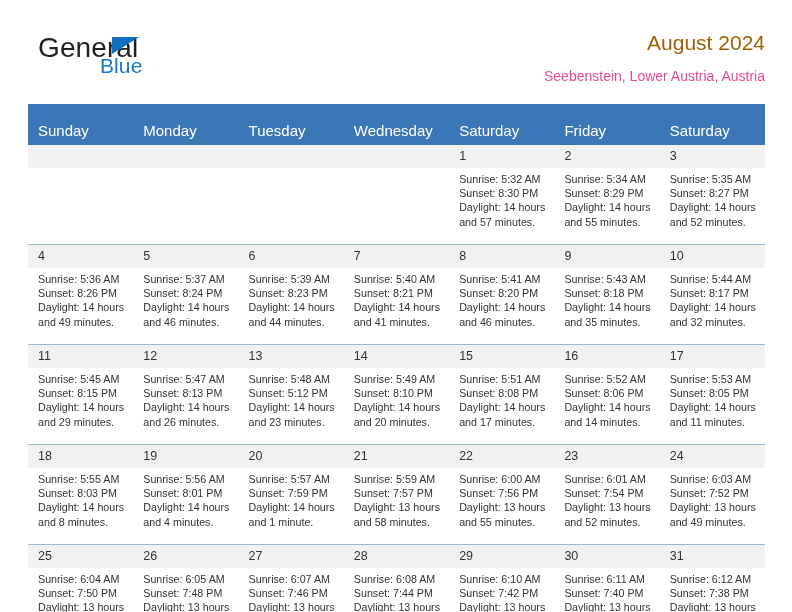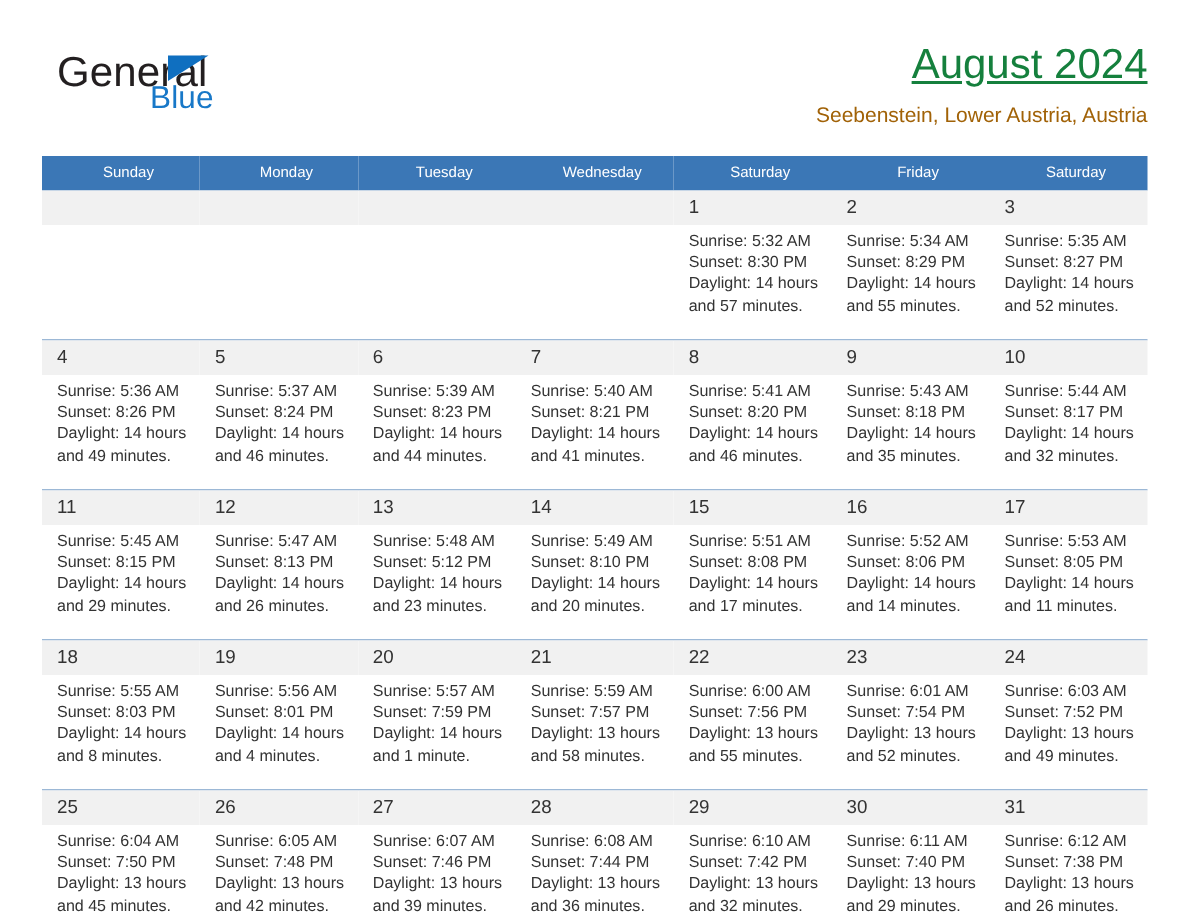--- a/index.html
+++ b/index.html
@@ -64,30 +64,29 @@
     font-family: Liberation Sans, sans-serif;
   }
 
   .title-wrap {
     position: absolute;
     right: 0px;
     top: 0px;
     text-align: right;
   }
   .month-title {
-    font-size: 28px;
-    color: #15803d;
+    font-size: 21px;
+    color: #a16207;
     font-weight: normal;
     line-height: 34px;
     white-space: nowrap;
-    text-decoration: underline;
   }
   .location {
     font-size: 14px;
-    color: #a16207;
+    color: #ec4899;
     line-height: 20px;
     margin-top: 6px;
     white-space: nowrap;
   }
 
   
   .calendar {
     position: absolute;
     left: 28px;
     top: 104px;
@@ -96,24 +95,24 @@
   table.cal {
     border-collapse: collapse;
     table-layout: fixed;
     width: 737px;
   }
   table.cal col { width: 105.28px; }
 
   thead th {
     background: #3b77b6;
     color: #ffffff;
-    font-size: 10px;
+    font-size: 15px;
     font-weight: normal;
-    text-align: center;
-    padding: 5px 0 6px 10px;
+    text-align: left;
+    padding: 18px 0 6px 10px;
     height: 12px;
     box-sizing: content-box;
   }
 
   tr.week-sep td {
     height: 1px;
     padding: 0;
     background: #9cb8d6;
     border: none;
     font-size: 0;

